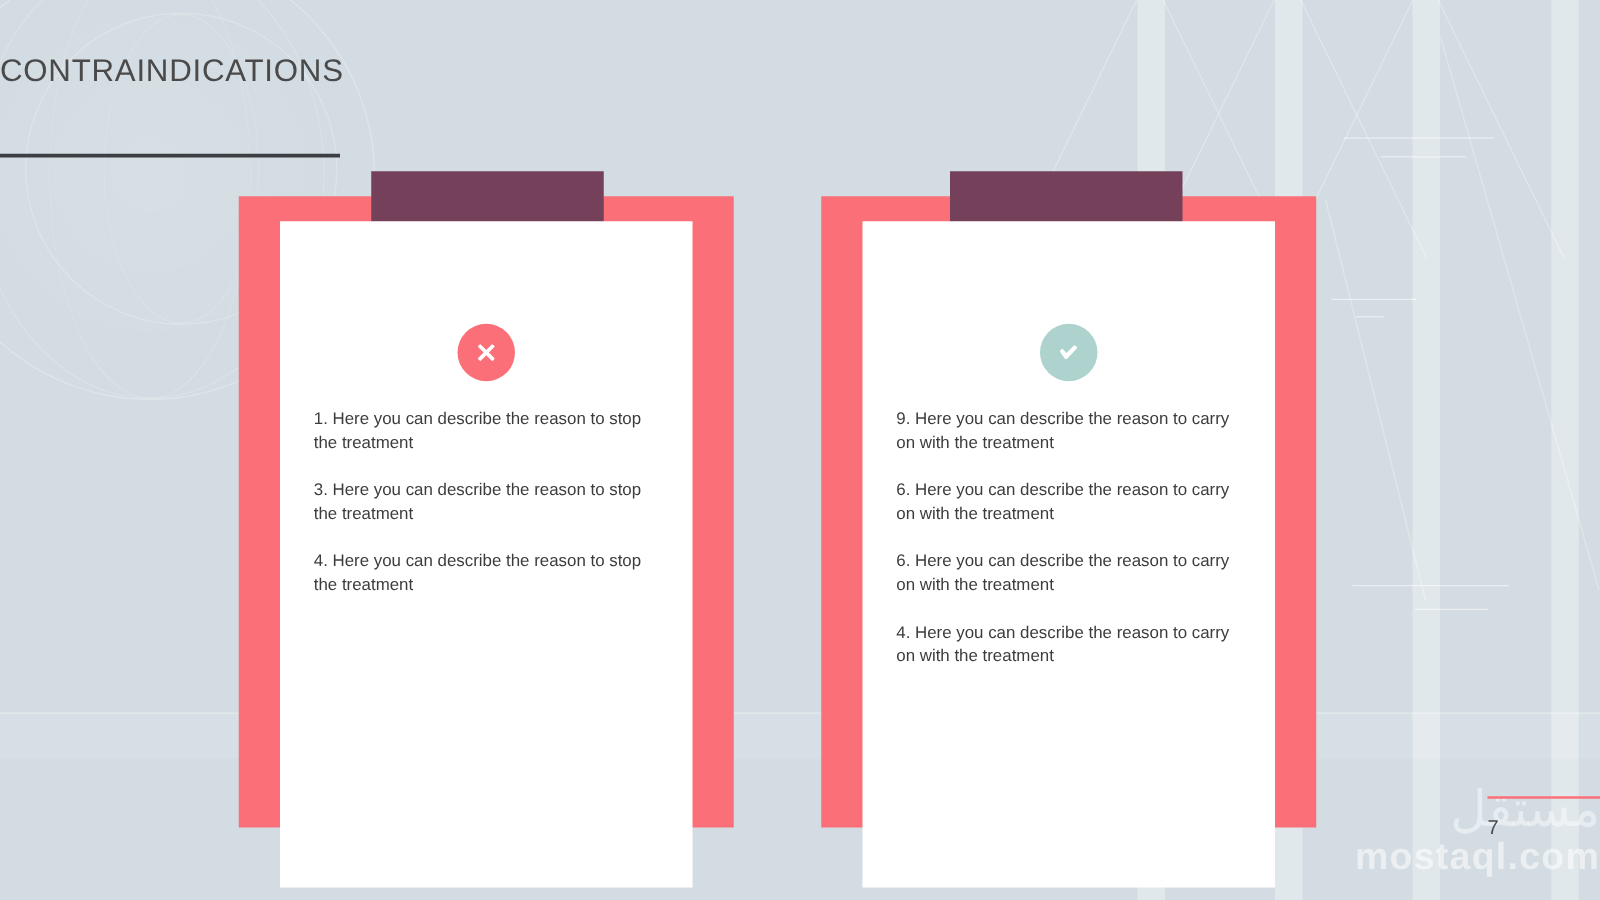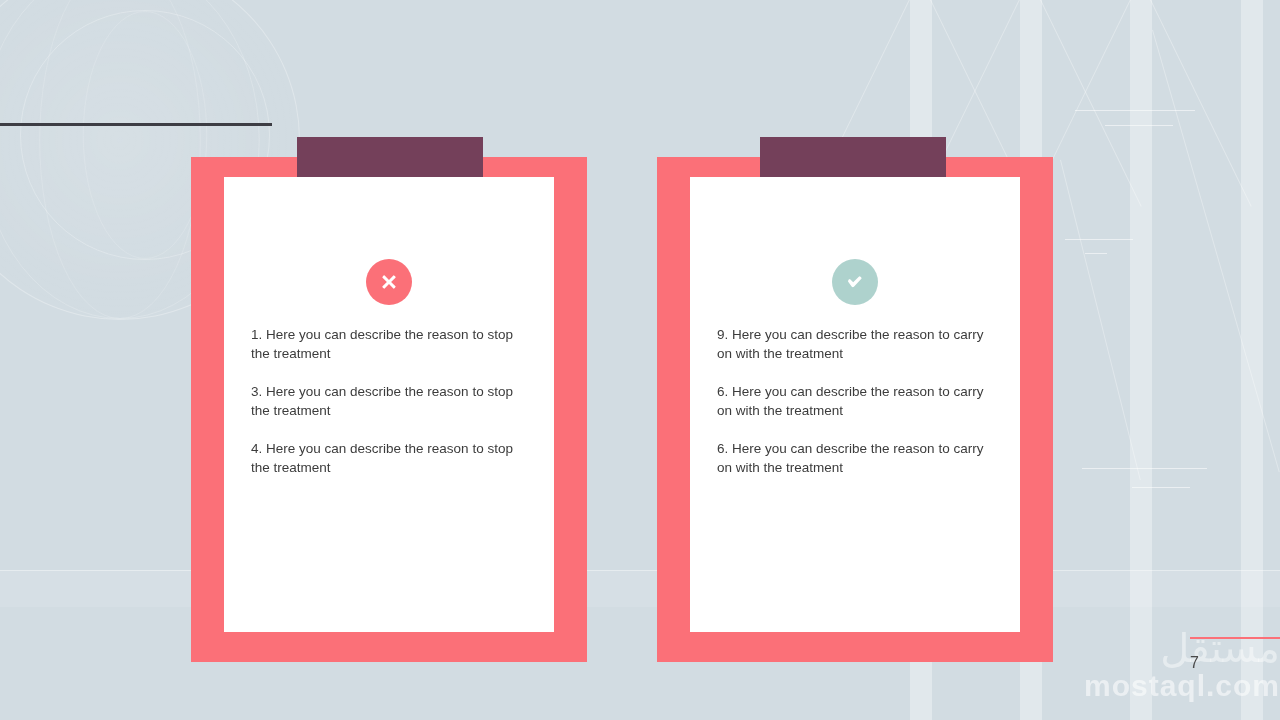--- a/index.html
+++ b/index.html
@@ -148,21 +148,21 @@
     background: #fb7078;
   }
   .card.left  { left: 191px; }
   .card.right { left: 657px; }
 
   .card-inner {
     position: absolute;
     left: 33px;
     top: 20px;
     width: 330px;
-    height: 455px;
+    height: 533px;
     background: #ffffff;
   }
 
   .card-tab {
     position: absolute;
     top: -20px;
     width: 186px;
     height: 62px;
     background: #74405a;
   }
@@ -273,20 +273,21 @@
     <div class="hmark" style="left:1065px; top:239px; width:68px;"></div>
     <div class="hmark" style="left:1085px; top:253px; width:22px;"></div>
     <div class="hmark" style="left:1082px; top:468px; width:125px;"></div>
     <div class="hmark" style="left:1132px; top:487px; width:58px;"></div>
 
     <div class="bg-band"></div>
     <div class="bg-band2"></div>
   </div>
 
   <div class="title-block">
+    <div class="title-line">CONTRAINDICATIONS</div>
   </div>
   <div class="title-rule"></div>
 
   <div class="card left">
     <div class="card-tab"></div>
     <div class="card-inner">
 
       <div class="status-icon deny">
         <svg width="22" height="22" viewBox="0 0 22 22" aria-hidden="true">
           <path d="M6.4 4.3 L11 8.9 L15.6 4.3 Q17.7 5.0 17.7 6.4 L13.1 11 L17.7 15.6 Q17.0 17.7 15.6 17.7 L11 13.1 L6.4 17.7 Q4.3 17.0 4.3 15.6 L8.9 11 L4.3 6.4 Q5.0 4.3 6.4 4.3 Z" fill="#ffffff"></path>
@@ -309,20 +310,21 @@
       <div class="status-icon allow">
         <svg width="24" height="24" viewBox="0 0 24 24" aria-hidden="true">
           <path d="M5.0 11.4 Q5.0 9.3 6.9 9.0 L10.2 12.3 L16.3 6.2 Q18.6 6.6 18.6 8.6 L10.9 16.8 Q9.8 17.6 8.8 16.8 Z" fill="#ffffff"></path>
         </svg>
       </div>
 
       <div class="reason-list">
         <div class="reason-item">9. Here you can describe the reason to carry on with the treatment</div>
         <div class="reason-item">6. Here you can describe the reason to carry on with the treatment</div>
         <div class="reason-item">6. Here you can describe the reason to carry on with the treatment</div>
+        <div class="reason-item gap">4. Here you can describe the reason to carry on with the treatment</div>
       </div>
 
     </div>
   </div>
 
   <div class="watermark">
     <div class="wm-ar">مستقل</div>
     <div class="wm-en">mostaql.com</div>
   </div>
 

